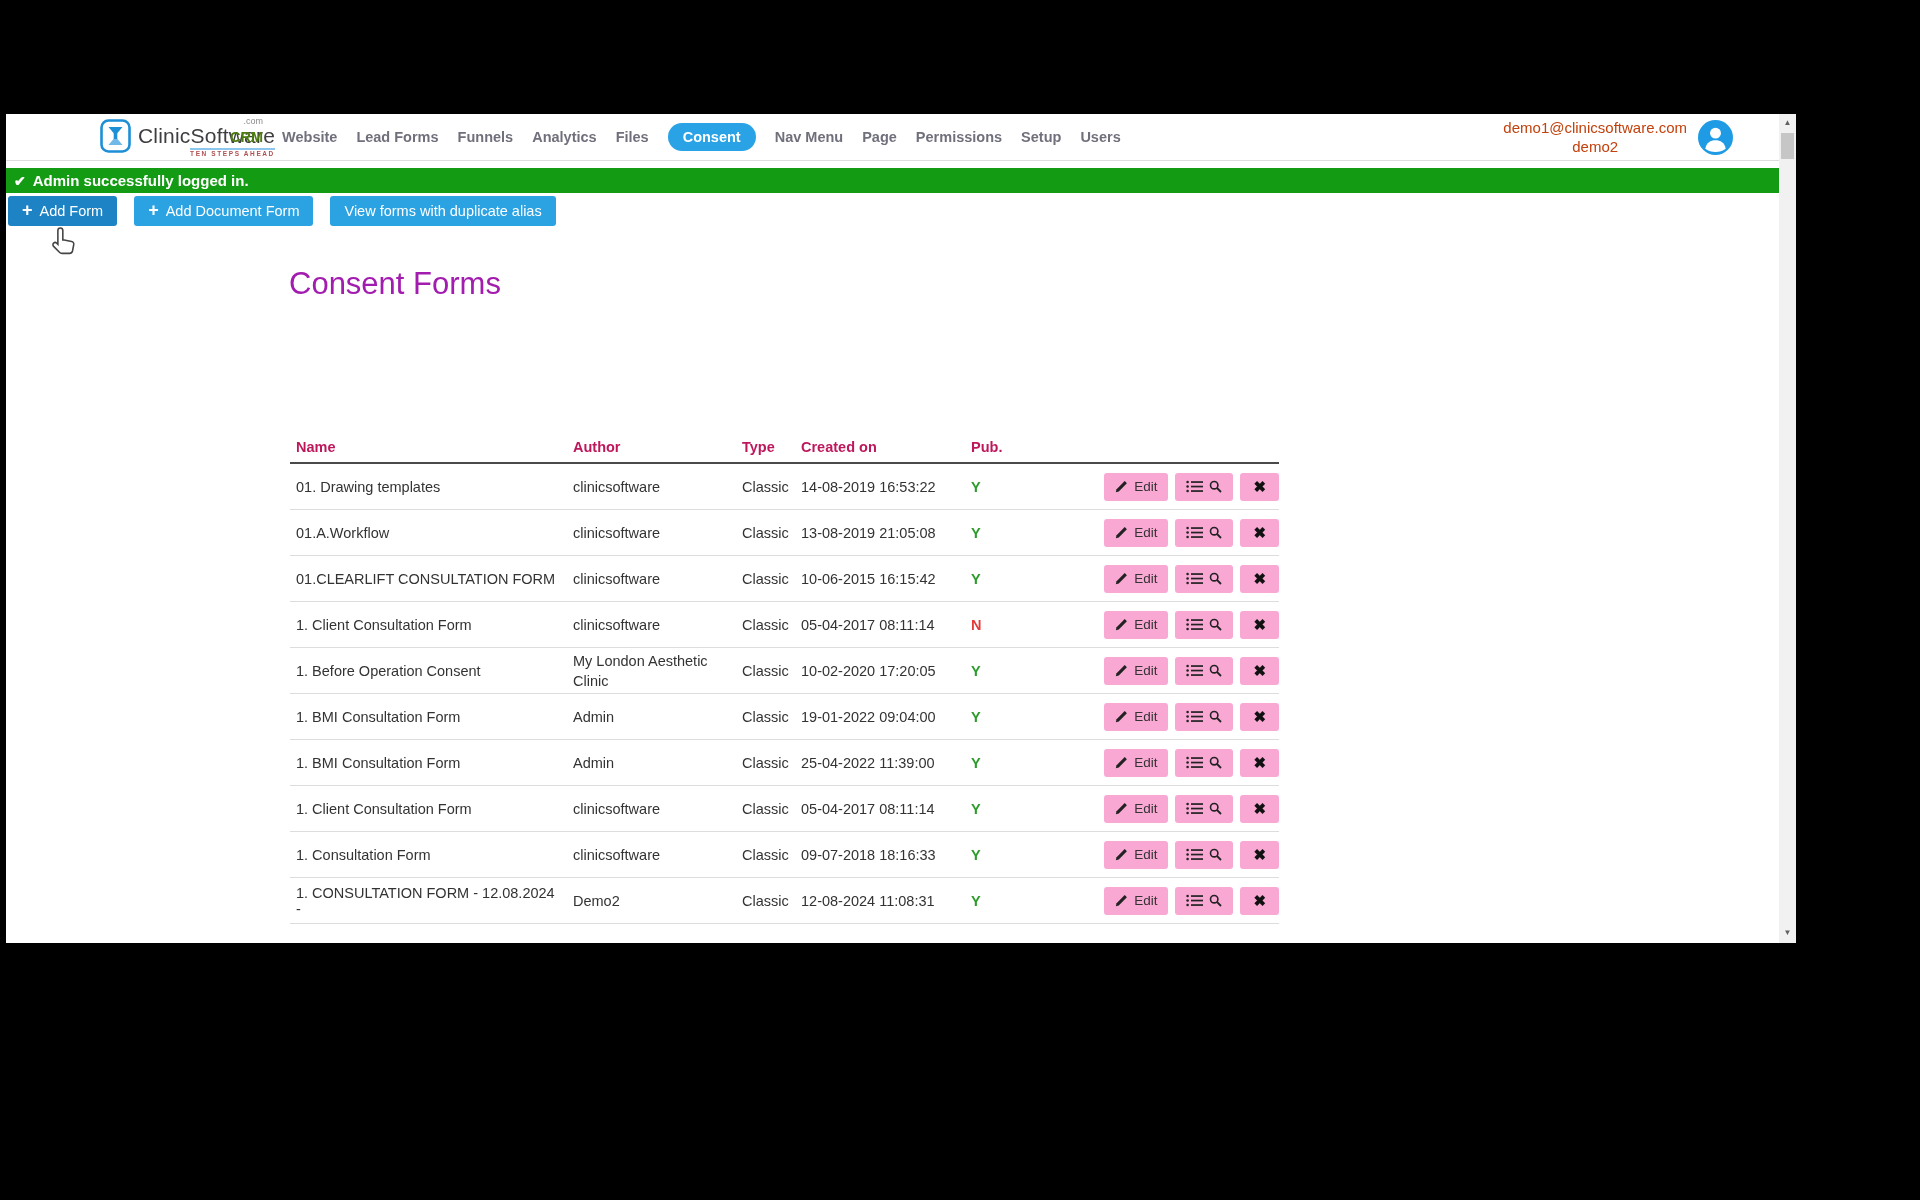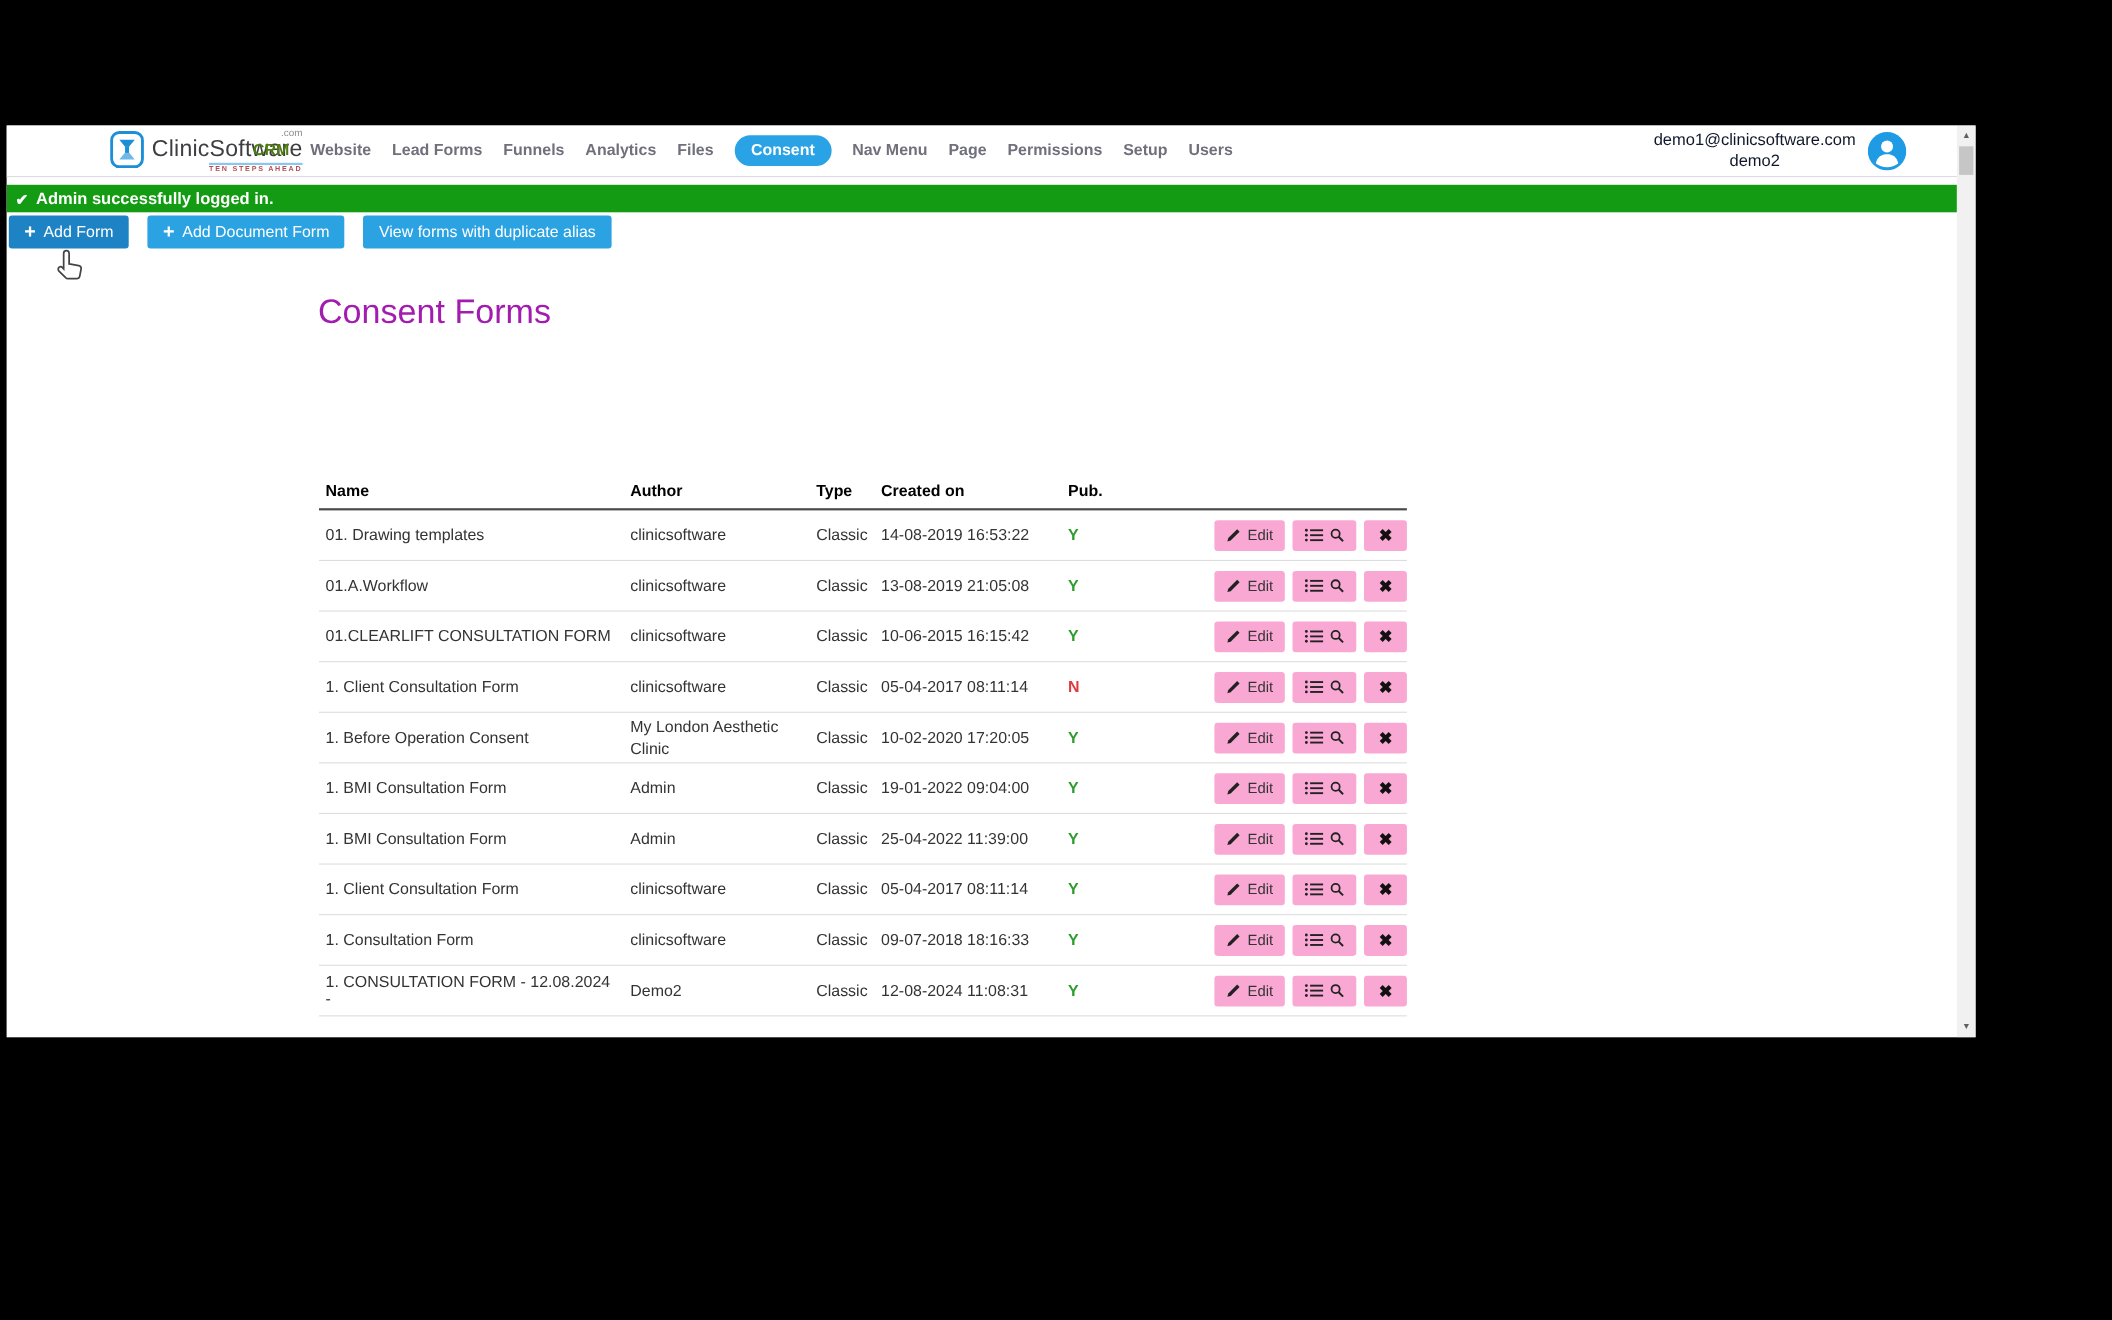--- a/index.html
+++ b/index.html
@@ -6,29 +6,29 @@
   body{width:1920px;height:1200px;background:#000;position:relative;overflow:hidden;
        font-family:"Liberation Sans", sans-serif;}
   .browser{position:absolute;left:6px;top:114px;width:1790px;height:829px;background:#fff;overflow:hidden;}
 
   
   .navbar{position:absolute;left:0;top:0;width:1773px;height:46px;background:#fff;border-bottom:1px solid #ddd;}
   .logo{position:absolute;left:94px;top:5px;display:flex;align-items:flex-start;gap:7px;cursor:pointer;}
   .logo-icon svg{display:block;}
   .logo-text{position:relative;line-height:1;padding-top:6px;}
   .brand{font-size:21px;color:#3e3e42;font-weight:500;letter-spacing:.2px;}
-  .tld{position:absolute;top:-2px;right:0;font-size:9px;color:#8a8a8a;}
+  .tld{position:absolute;top:-2px;right:12px;font-size:9px;color:#8a8a8a;}
   .tagline{display:block;margin-left:52px;margin-top:2px;border-top:2px solid #8cc6ee;
            font-size:6.5px;color:#b05050;letter-spacing:1.6px;font-weight:bold;padding-top:1px;text-align:center;}
   .nav-menu{position:absolute;left:224px;top:0;height:46px;display:flex;align-items:center;gap:19px;}
   .nav-item{color:#70707c;font-weight:600;font-size:14.5px;cursor:pointer;white-space:nowrap;}
   .nav-item.tone-red{color:#4d7c0f;text-align:right;}
   .nav-item.active{background:#2aa3e6;color:#fff;border-radius:15px;padding:6px 15px;}
   .account{position:absolute;right:46px;top:4px;display:flex;align-items:center;gap:11px;cursor:pointer;}
-  .account-text{text-align:center;font-size:15px;color:#0f172a;line-height:19px;}
+  .account-text{text-align:center;font-size:15px;color:#c2410c;line-height:19px;}
   .avatar{width:35px;height:35px;display:block;}
 
   
   .alert{position:absolute;left:0;top:54px;width:1773px;height:25px;background:#139c13;color:#fff;
          display:flex;align-items:center;gap:7px;padding-left:8px;box-sizing:border-box;
          font-size:15px;font-weight:600;}
   .check{font-size:14px;line-height:1;}
 
   
   .toolbar{position:absolute;left:2px;top:82px;display:flex;gap:17px;}
@@ -42,21 +42,21 @@
   .cursor{position:absolute;left:44px;top:112px;width:27px;height:32px;pointer-events:none;}
 
   
   .page-title{position:absolute;left:283px;top:152px;margin:0;font-size:31px;font-weight:400;color:#a21caf;}
   .search{position:absolute;left:284px;top:265px;width:989px;height:35px;box-sizing:border-box;
           border:1px solid #b9b9b9;border-radius:1px;padding:0 10px;font-size:15px;color:#333;
           font-family:inherit;outline:none;}
   .search::placeholder{color:#9a9a9a;}
 
   .table{position:absolute;left:284px;top:318px;width:989px;font-size:14.5px;color:#333;}
-  .thead{display:flex;align-items:center;height:30px;border-bottom:2px solid #4a4a4a;font-weight:bold;color:#000000;}
+  .thead{display:flex;align-items:center;height:30px;border-bottom:2px solid #4a4a4a;font-weight:bold;color:#be185d;}
   .trow{display:flex;align-items:center;min-height:45px;border-bottom:1px solid #ddd;}
   .cell{box-sizing:border-box;}
   .col-name{width:283px;padding-left:6px;padding-right:10px;}
   .col-author{width:169px;padding-right:10px;line-height:20px;}
   .col-type{width:59px;}
   .col-created{width:170px;}
   .col-pub{width:110px;}
   .col-pub.val-Y{color:#2d9c2d;font-weight:bold;}
   .col-pub.val-N{color:#e23b3b;font-weight:bold;}
   .col-actions{flex:1;display:flex;justify-content:flex-end;gap:7px;align-items:center;}

